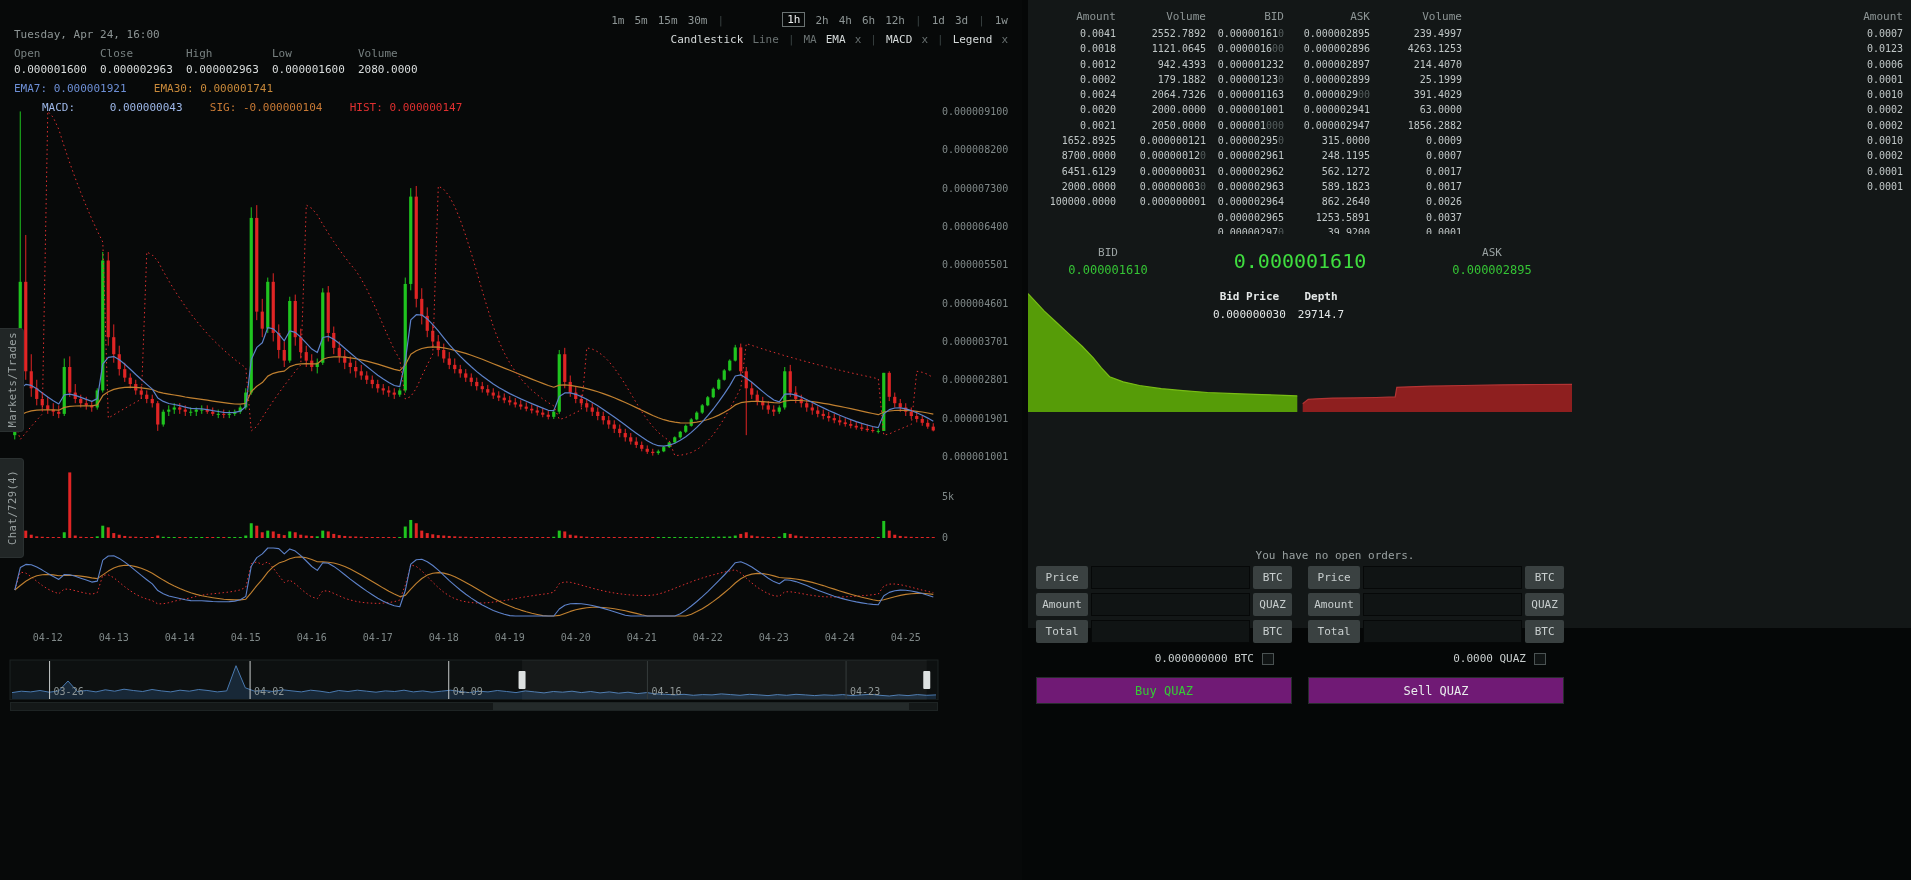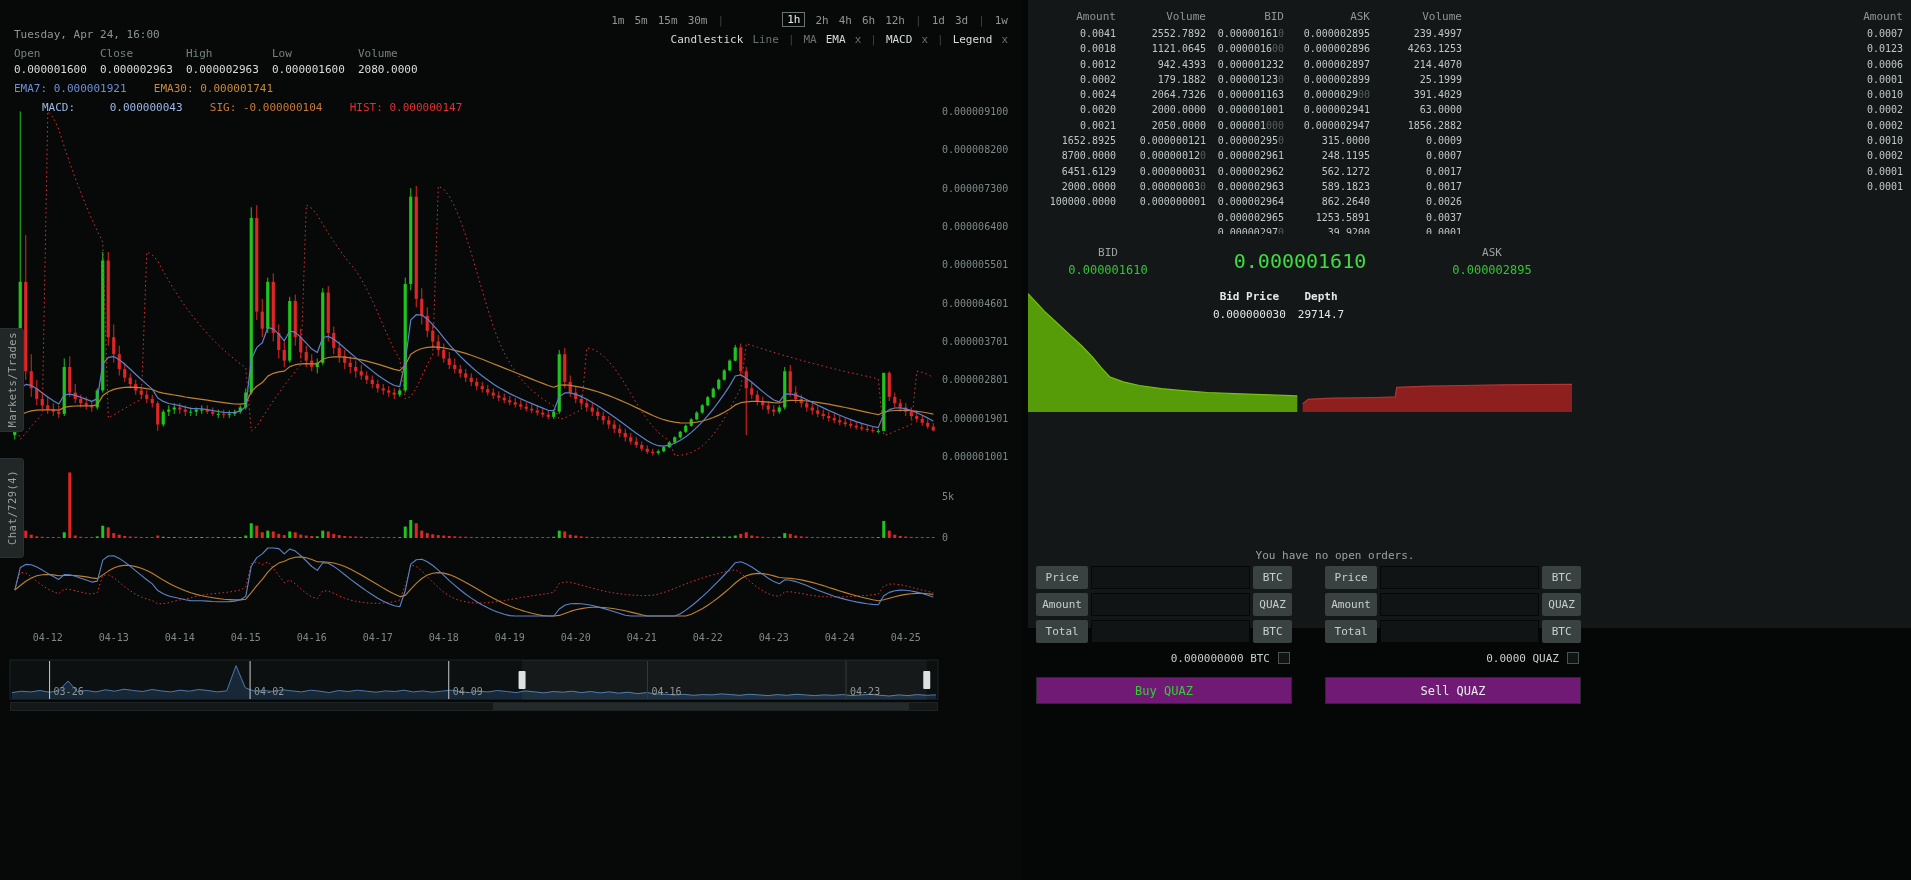--- a/index.html
+++ b/index.html
@@ -63,30 +63,30 @@
 
   #depth { position:absolute; top:286px; left:0; width:544px; height:126px; }
   #depth-tip { position:absolute; left:185px; top:4px; display:flex; gap:12px; }
   #depth-tip .tt { text-align:center; }
   #depth-tip .tt-h { font-weight:bold; font-size:11px; color:#e4e8e8; }
   #depth-tip .tt-v { font-size:11px; color:#e4e8e8; margin-top:5px; }
 
   #orders { position:absolute; top:414px; left:0; width:544px; height:148px;
     display:flex; align-items:flex-end; justify-content:center; color:#9aa2a2; font-size:11px;margin-left:35px; }
 
-  #forms { position:absolute; top:566px; left:8px; width:536px; display:flex; gap:33px; }
+  #forms { position:absolute; top:566px; left:8px; width:536px; display:flex; gap:16px; }
   .form { width:256px; }
   .frow { display:flex; height:23px; margin-bottom:4px; }
   .flabel { width:62px; background:#3a4141; color:#c9cfcf; font-size:11px; display:flex;
     align-items:center; justify-content:center; border-radius:2px; }
   .finput { flex:1; background:#101414; border:1px solid #060808; margin:0 3px; color:#dadede;
     font-family:inherit; font-size:11px; padding:0 5px; outline:none; }
   .funit { width:46px; background:#3a4141; color:#c9cfcf; font-size:11px; display:flex;
     align-items:center; justify-content:center; border-radius:2px; }
-  .balance { display:flex; justify-content:flex-end; align-items:flex-start; gap:8px; margin:9px 2px 12px 0;
+  .balance { display:flex; justify-content:flex-end; align-items:center; gap:8px; margin:9px 18px 12px 0;
     font-size:11px; color:#c9cfcf; }
   .checkbox { width:12px; height:12px; background:#101414; border:1px solid #4a5252; display:inline-block; cursor:pointer; }
   .trade-btn { height:27px; background:#701a75; border:1px solid #272d2d; display:flex; align-items:center;
     justify-content:center; font-size:12px; cursor:pointer; }
   .buy-btn { color:#35cc35; }
   .sell-btn { color:#e8ecec; }
 
   text { font-family:"DejaVu Sans Mono", monospace; }
 </style>
 </head>

